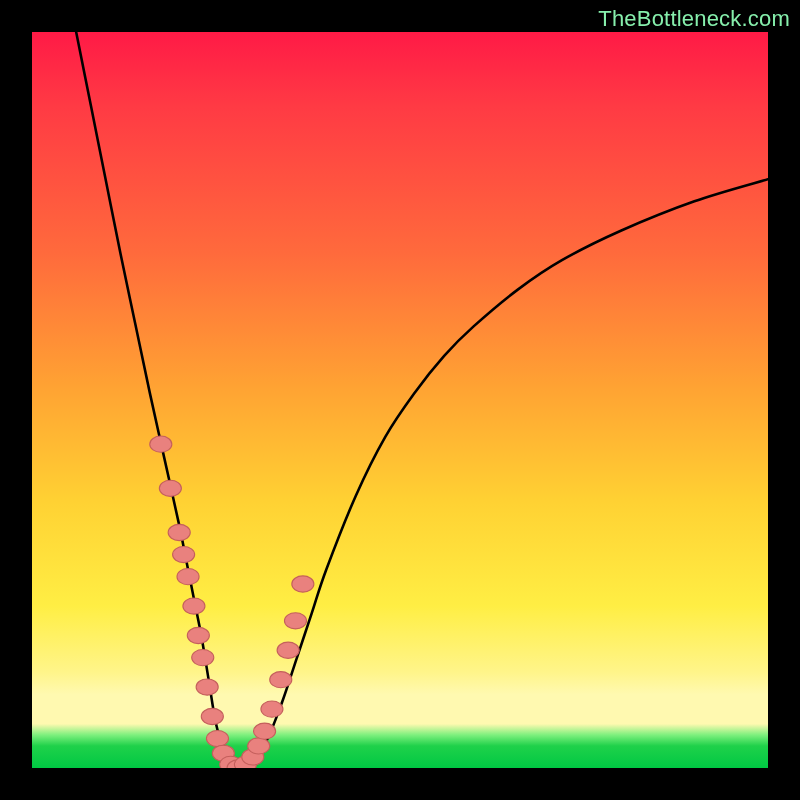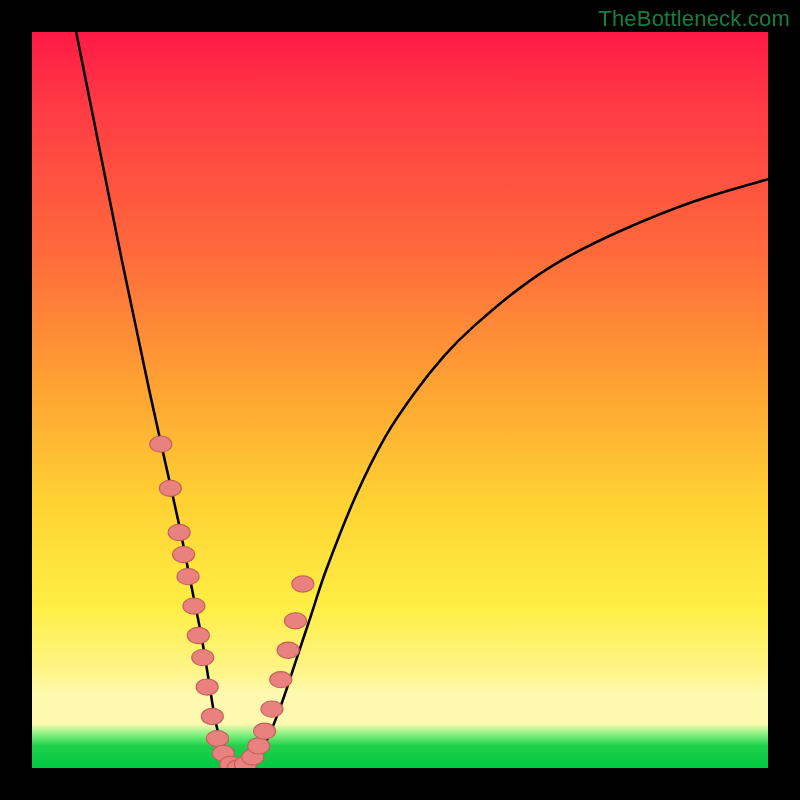--- a/index.html
+++ b/index.html
@@ -39,21 +39,21 @@
       #fff9b0 94%,
       #7ef07e 95.5%,
       #1fd14a 97%,
       #00c843 100%
     );
   }
   .watermark {
     position: absolute;
     top: 6px;
     right: 10px;
-    color: #15803d;
+    color: #86efac;
     font-size: 22px;
     letter-spacing: 0.2px;
     font-weight: 500;
     user-select: none;
   }
   svg.overlay {
     position: absolute;
     top: 0;
     left: 0;
     width: 736px;

